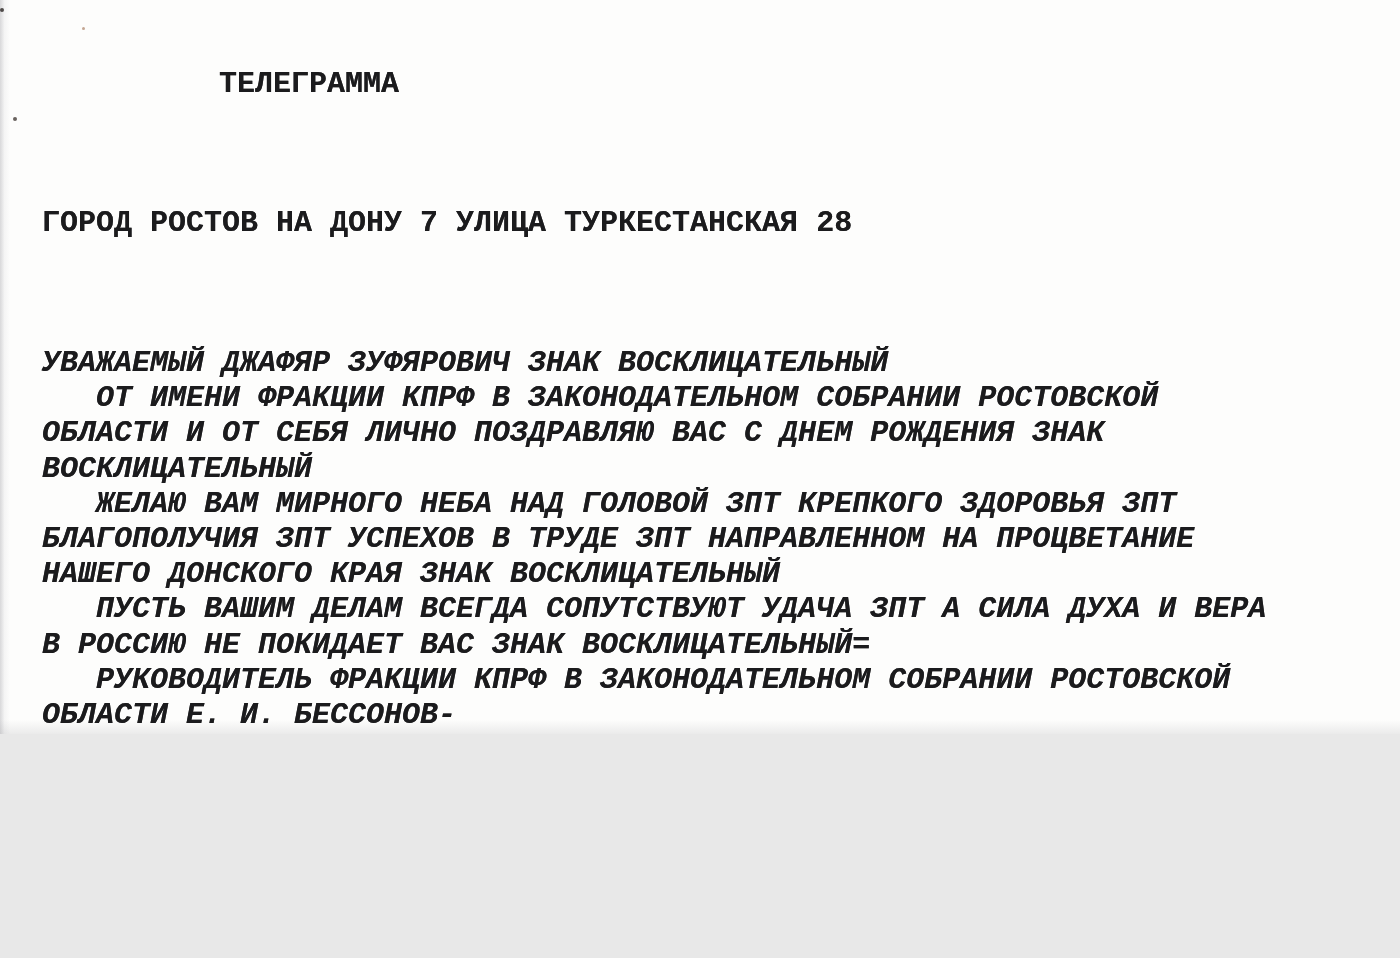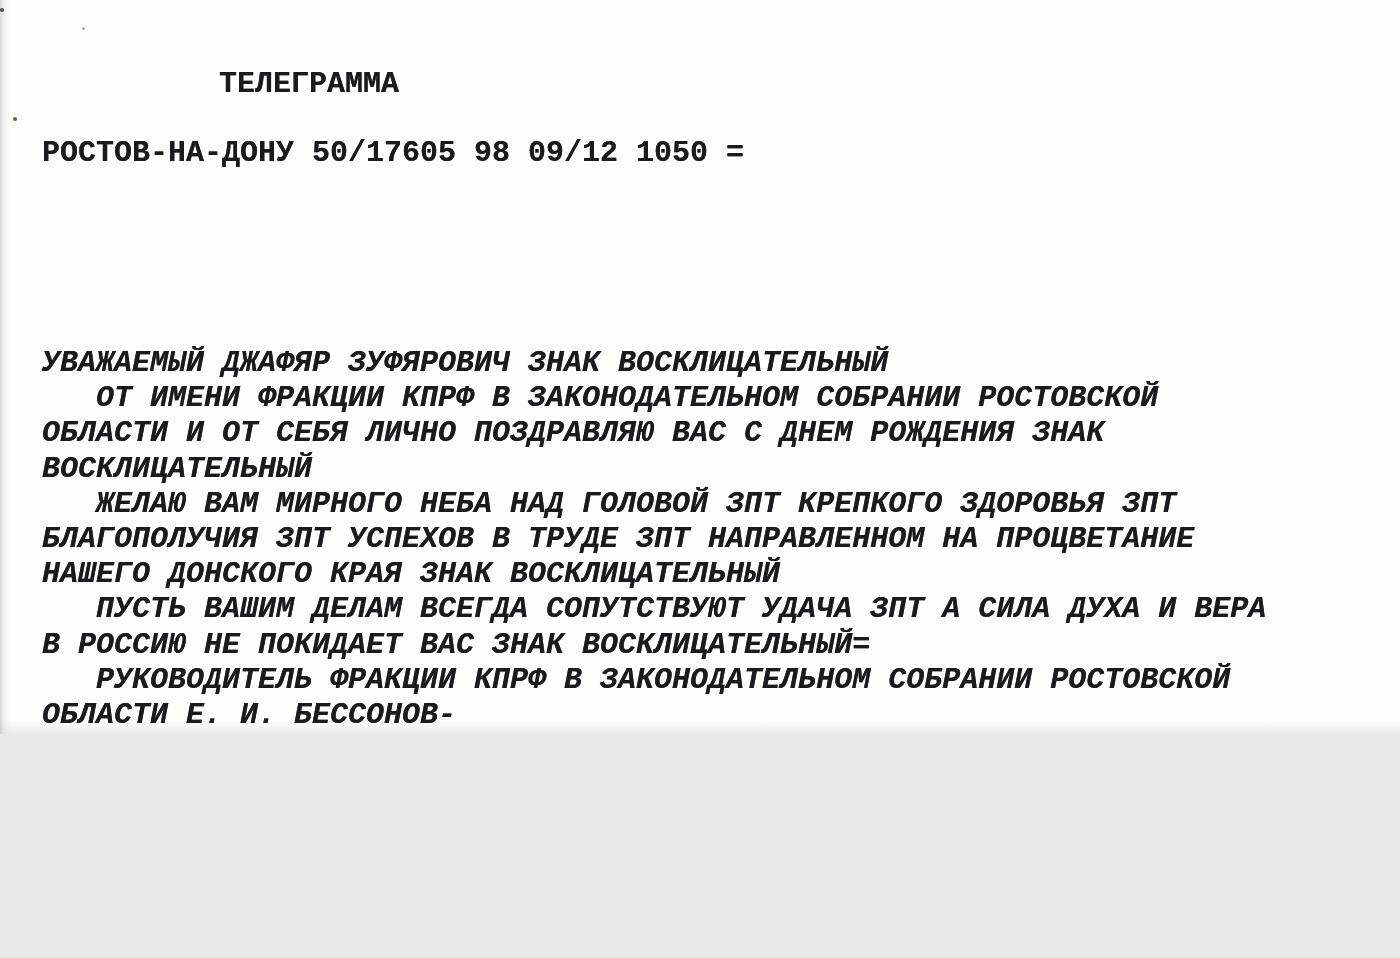--- a/index.html
+++ b/index.html
@@ -74,21 +74,20 @@
 
   <div class="speck speck-1"></div>
   <div class="speck speck-2"></div>
   <div class="speck speck-3"></div>
   <div class="speck speck-4"></div>
   <div class="speck speck-5"></div>
   <div class="speck speck-6"></div>
 
   <div class="tblock title-block">ТЕЛЕГРАММА</div>
 
-  <div class="tblock routing-block">РОСТОВ-НА-ДОНУ 50/17605 98 09/12 1050 =</div>
 
-  <div class="tblock address-block"></div>
+  <div class="tblock address-block"><div class="tline">ГОРОД РОСТОВ НА ДОНУ 7 УЛИЦА ТУРКЕСТАНСКАЯ 28</div></div>
 
   <div class="tblock body-block"><div class="tline">УВАЖАЕМЫЙ ДЖАФЯР ЗУФЯРОВИЧ ЗНАК ВОСКЛИЦАТЕЛЬНЫЙ</div><div class="tline">   ОТ ИМЕНИ ФРАКЦИИ КПРФ В ЗАКОНОДАТЕЛЬНОМ СОБРАНИИ РОСТОВСКОЙ</div><div class="tline">ОБЛАСТИ И ОТ СЕБЯ ЛИЧНО ПОЗДРАВЛЯЮ ВАС С ДНЕМ РОЖДЕНИЯ ЗНАК</div><div class="tline">ВОСКЛИЦАТЕЛЬНЫЙ</div><div class="tline">   ЖЕЛАЮ ВАМ МИРНОГО НЕБА НАД ГОЛОВОЙ ЗПТ КРЕПКОГО ЗДОРОВЬЯ ЗПТ</div><div class="tline">БЛАГОПОЛУЧИЯ ЗПТ УСПЕХОВ В ТРУДЕ ЗПТ НАПРАВЛЕННОМ НА ПРОЦВЕТАНИЕ</div><div class="tline">НАШЕГО ДОНСКОГО КРАЯ ЗНАК ВОСКЛИЦАТЕЛЬНЫЙ</div><div class="tline">   ПУСТЬ ВАШИМ ДЕЛАМ ВСЕГДА СОПУТСТВУЮТ УДАЧА ЗПТ А СИЛА ДУХА И ВЕРА</div><div class="tline">В РОССИЮ НЕ ПОКИДАЕТ ВАС ЗНАК ВОСКЛИЦАТЕЛЬНЫЙ=</div><div class="tline">   РУКОВОДИТЕЛЬ ФРАКЦИИ КПРФ В ЗАКОНОДАТЕЛЬНОМ СОБРАНИИ РОСТОВСКОЙ</div><div class="tline">ОБЛАСТИ Е. И. БЕССОНОВ-</div></div>
 
   <div class="tblock footer-block">НННН  1109 09.12 0057/02</div>
 
 </div>
 
 </body></html>

